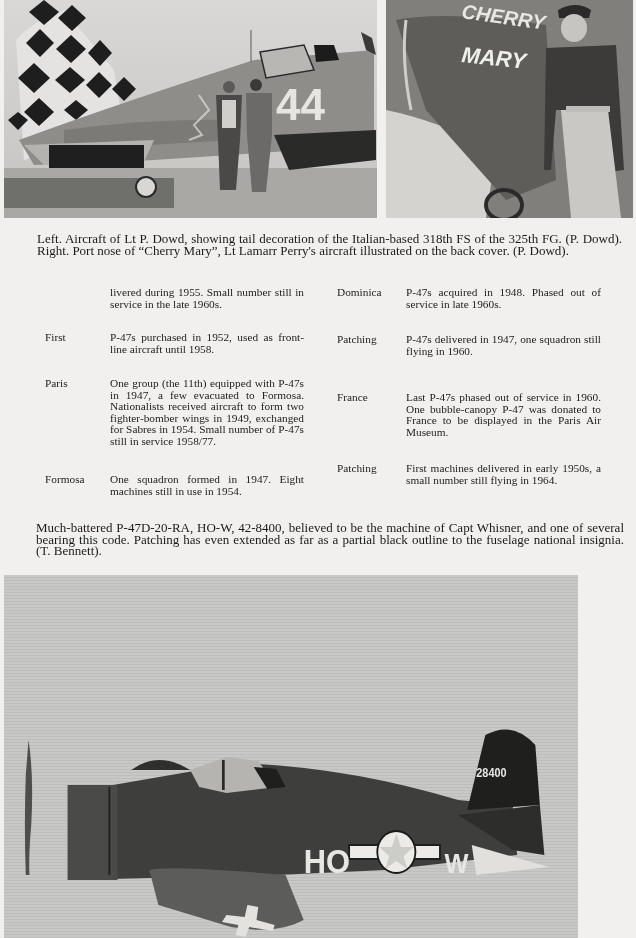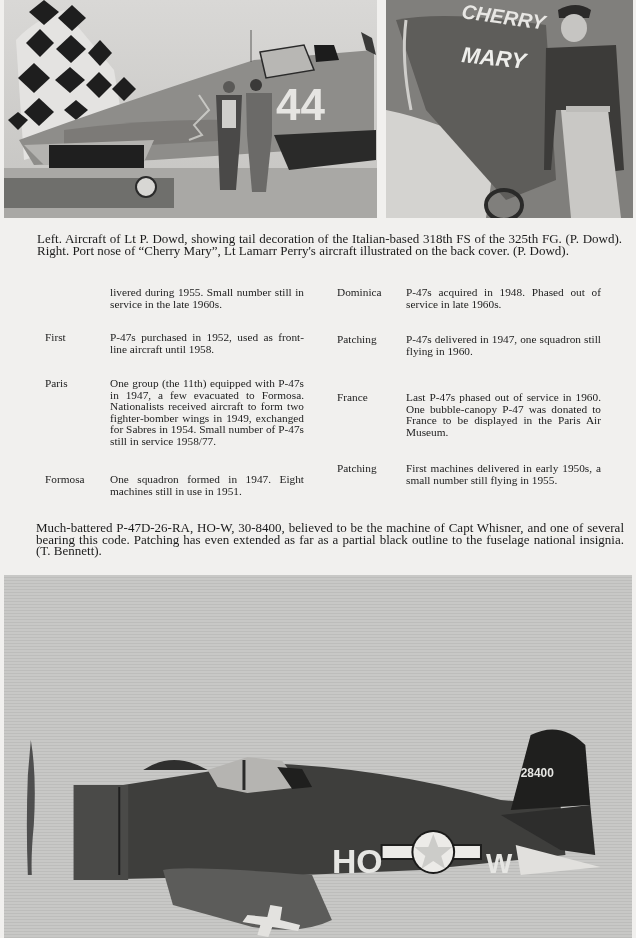--- a/index.html
+++ b/index.html
@@ -6,21 +6,21 @@
     body {
       width: 636px; height: 938px; position: relative; overflow: hidden;
       background: #f1f0ee;
       font-family: "Liberation Serif", "DejaVu Serif", serif;
       color: #1c1c1c;
     }
     .photo { position: absolute; overflow: hidden; }
     .photo svg { display: block; width: 100%; height: 100%; }
     #photo-left { left: 4px; top: 0; width: 373px; height: 218px; background: #bef264; }
     #photo-right { left: 386px; top: 0; width: 247px; height: 218px; background: #7a7a78; }
-    #photo-bottom { left: 4px; top: 575px; width: 628px; height: 363px; background: #c6c6c4; }
+    #photo-bottom { left: 4px; top: 575px; width: 574px; height: 363px; background: #c6c6c4; }
 
     .caption {
       position: absolute; left: 37px; width: 585px;
       font-size: 13px; line-height: 11.5px;
       text-align: justify; color: #1a1a1a;
     }
     #caption-top { top: 233px; }
     #caption-bottom { top: 522px; left: 36px; width: 588px; }
 
     .entry { position: absolute; font-size: 11.3px; line-height: 11.6px; }
@@ -126,41 +126,41 @@
 <div class="entry left-col" style="top:332px; width:262px;">
   <span class="country">First</span>
   <div class="desc">P-47s purchased in 1952, used as front-line aircraft until 1958.</div>
 </div>
 <div class="entry left-col" style="top:378px; width:262px;">
   <span class="country">Paris</span>
   <div class="desc">One group (the 11th) equipped with P-47s in 1947, a few evacuated to Formosa. Nationalists received aircraft to form two fighter-bomber wings in 1949, exchanged for Sabres in 1954. Small number of P-47s still in service 1958/77.</div>
 </div>
 <div class="entry left-col" style="top:474px; width:262px;">
   <span class="country">Formosa</span>
-  <div class="desc">One squadron formed in 1947. Eight machines still in use in 1951.</div>
+  <div class="desc">One squadron formed in 1947. Eight machines still in use in 1954.</div>
 </div>
 
 <div class="entry right-col" style="top:287px; width:263px;">
   <span class="country">Dominica</span>
   <div class="desc">P-47s acquired in 1948. Phased out of service in late 1960s.</div>
 </div>
 <div class="entry right-col" style="top:334px; width:263px;">
   <span class="country">Patching</span>
   <div class="desc">P-47s delivered in 1947, one squadron still flying in 1960.</div>
 </div>
 <div class="entry right-col" style="top:392px; width:263px;">
   <span class="country">France</span>
   <div class="desc">Last P-47s phased out of service in 1960. One bubble-canopy P-47 was donated to France to be displayed in the Paris Air Museum.</div>
 </div>
 <div class="entry right-col" style="top:463px; width:263px;">
   <span class="country">Patching</span>
-  <div class="desc">First machines delivered in early 1950s, a small number still flying in 1955.</div>
+  <div class="desc">First machines delivered in early 1950s, a small number still flying in 1964.</div>
 </div>
 
-<div class="caption" id="caption-bottom">Much-battered P-47D-26-RA, HO-W, 30-8400, believed to be the machine of Capt Whisner, and one of several bearing this code. Patching has even extended as far as a partial black outline to the fuselage national insignia. (T. Bennett).</div>
+<div class="caption" id="caption-bottom">Much-battered P-47D-20-RA, HO-W, 42-8400, believed to be the machine of Capt Whisner, and one of several bearing this code. Patching has even extended as far as a partial black outline to the fuselage national insignia. (T. Bennett).</div>
 
 <div class="photo" id="photo-bottom">
   <svg viewBox="0 0 632 363" preserveAspectRatio="none">
     <defs>
       <pattern id="scan" width="4" height="3" patternUnits="userSpaceOnUse">
         <rect width="4" height="3" fill="#c8c8c6"></rect>
         <rect y="2" width="4" height="1" fill="#bdbdbb"></rect>
       </pattern>
     </defs>
     <rect width="632" height="363" fill="url(#scan)"></rect>

